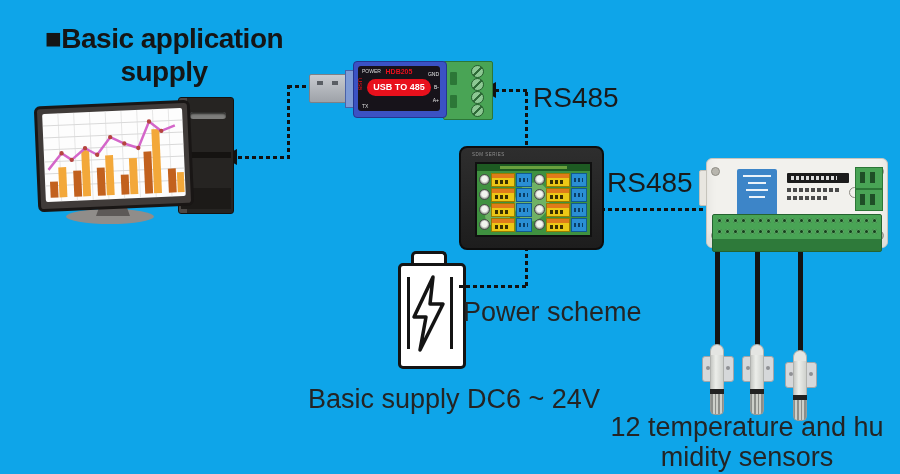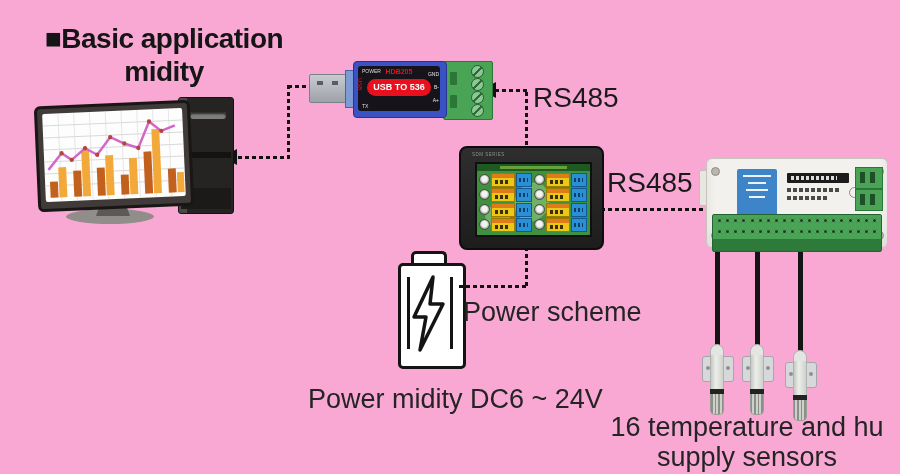--- a/index.html
+++ b/index.html
@@ -1,16 +1,16 @@
 <!DOCTYPE html>
 <html><head>
 <meta charset="utf-8">
 <style>
   html,body{margin:0;padding:0;background:#ffffff;}
-  #canvas{position:relative;width:900px;height:474px;background:#f9a8d4;overflow:hidden;
+  #canvas{position:relative;width:900px;height:474px;background:#0ea5e9;overflow:hidden;
           font-family:"Liberation Sans",sans-serif;color:#1a1a1a;}
   .abs{position:absolute;}
 
   
   .title{left:36px;top:22px;width:256px;text-align:center;font-size:28px;line-height:33px;
          font-weight:700;color:#151515;letter-spacing:-0.5px;}
   .converter-title{left:306px;top:25px;font-size:28px;color:#2e3a8e;}
   .computer-label{left:40px;top:222px;width:180px;text-align:center;font-size:28px;color:#2b2b2b;}
   .rs485-top{left:533px;top:82px;font-size:28px;color:#1a1a1a;}
   .rs485-right{left:607px;top:167px;font-size:28px;color:#1a1a1a;}
@@ -122,21 +122,21 @@
   .bat-body{left:398px;top:263px;width:62px;height:100px;background:#fff;border:3px solid #141414;border-radius:5px;}
   .bat-line{width:2.5px;height:72px;background:#141414;top:277px;}
 </style>
 </head>
 <body>
 
 <div id="canvas">
 
   <div class="abs title">
     <div>■Basic application</div>
-    <div>midity</div>
+    <div>supply</div>
   </div>
 
   <div class="abs stand-base"></div>
   <div class="abs stand-neck"></div>
   <div class="abs tower"></div>
   <div class="abs tower-slot"></div>
   <div class="abs tower-line"></div>
   <div class="abs tower-bottom"></div>
   <div class="abs monitor">
     <div class="monitor-screen">
@@ -198,21 +198,21 @@
     <span class="term-screw" style="top:42px"></span>
   </div>
   <div class="abs usb-plug">
     <span class="usb-hole" style="left:7px"></span>
     <span class="usb-hole" style="left:22px"></span>
   </div>
   <div class="abs usb-collar"></div>
   <div class="abs conv-body">
     <div class="conv-face">
       <span class="conv-model">HDB205</span>
-      <span class="conv-pill">USB TO 536</span>
+      <span class="conv-pill">USB TO 485</span>
       <span class="conv-power">POWER</span>
       <span class="conv-tx">TX</span>
       <span class="conv-usb-side">USB</span>
       <div class="conv-terms">
         <div>GND</div>
         <div>B-</div>
         <div>A+</div>
       </div>
     </div>
   </div>
@@ -423,19 +423,19 @@
   <div class="abs arrow-left" style="left:481px;top:82px"></div>
 
   <div class="abs hdot" style="left:601px;top:208px;width:108px"></div>
 
   <div class="abs hdot" style="left:459px;top:285px;width:69px"></div>
   <div class="abs vdot" style="left:525px;top:247px;height:41px"></div>
 
   <div class="abs rs485-top">RS485</div>
   <div class="abs rs485-right">RS485</div>
   <div class="abs power-label">Power scheme</div>
-  <div class="abs power-spec">Power midity DC6 ~ 24V</div>
+  <div class="abs power-spec">Basic supply DC6 ~ 24V</div>
   <div class="abs sensors-caption">
-    <div>16 temperature and hu</div>
-    <div>supply sensors</div>
+    <div>12 temperature and hu</div>
+    <div>midity sensors</div>
   </div>
 
 </div>
 
 </body></html>

